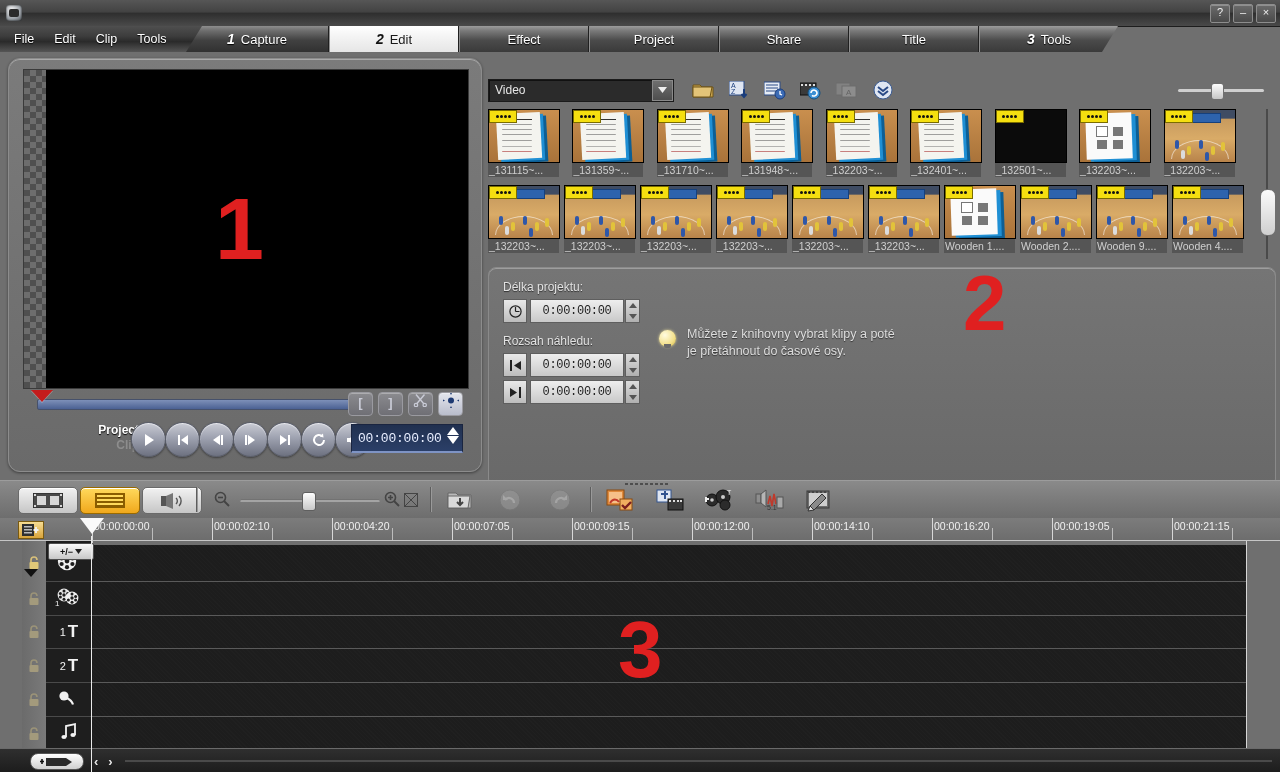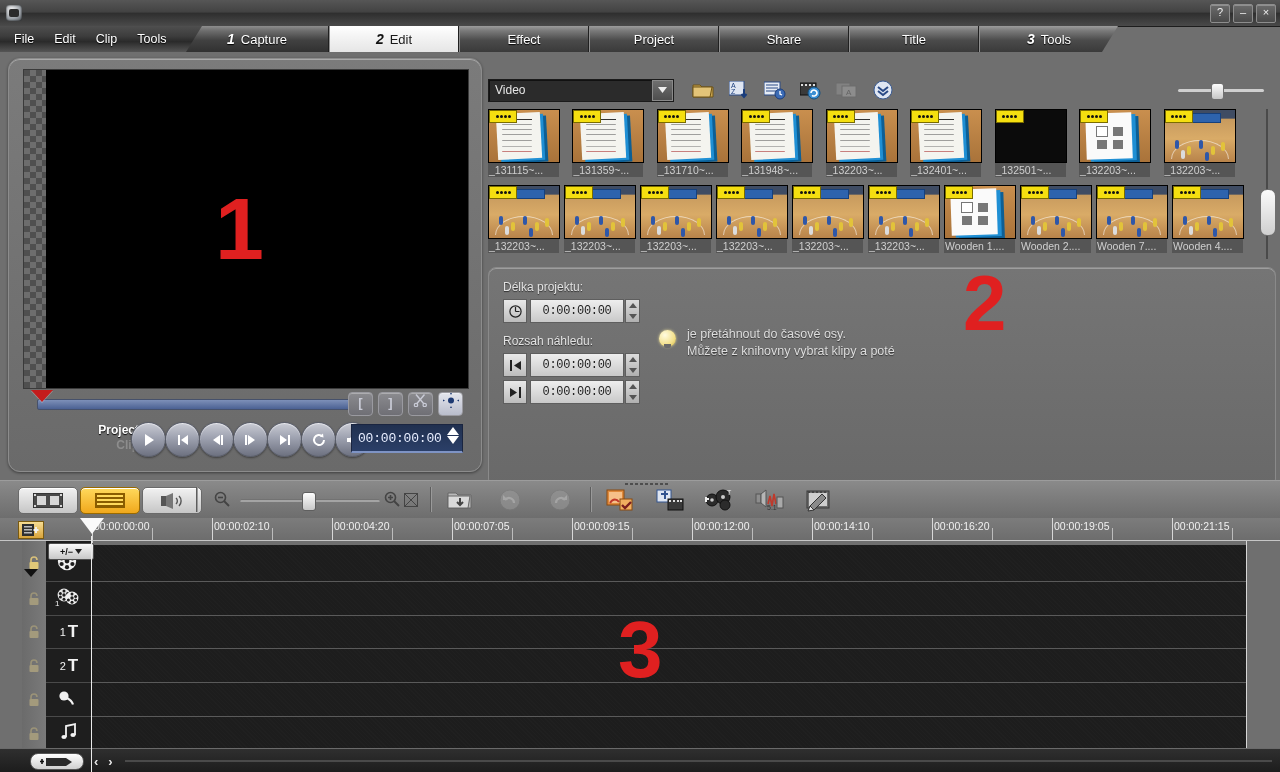--- a/index.html
+++ b/index.html
@@ -847,21 +847,21 @@
                 <div class="ply" style="left: 16px; top: 40px; background: rgb(220, 220, 220);"></div>
                 <div class="ply" style="left: 40px; top: 42px; background: rgb(47, 87, 168);"></div>
                 <div class="ply" style="left: 56px; top: 32px; background: rgb(226, 195, 58);"></div>
                 <div class="tag">
                   <i></i>
                   <i></i>
                   <i></i>
                   <i></i>
                 </div>
               </div>
-              <div class="cap">Wooden 7....</div>
+              <div class="cap">Wooden 9....</div>
             </div>
             <div class="thumb">
               <div class="pic court">
                 <div class="ply" style="left: 10px; top: 30px; background: rgb(47, 87, 168);"></div>
                 <div class="ply" style="left: 22px; top: 36px; background: rgb(226, 195, 58);"></div>
                 <div class="ply" style="left: 34px; top: 30px; background: rgb(47, 87, 168);"></div>
                 <div class="ply" style="left: 46px; top: 36px; background: rgb(226, 195, 58);"></div>
                 <div class="ply" style="left: 16px; top: 40px; background: rgb(220, 220, 220);"></div>
                 <div class="ply" style="left: 40px; top: 42px; background: rgb(47, 87, 168);"></div>
                 <div class="ply" style="left: 56px; top: 32px; background: rgb(226, 195, 58);"></div>
@@ -921,22 +921,22 @@
           </div>
           <div class="tc-box">0:00:00:00</div>
           <div class="tc-arrows">
               <div class="u"></div>
               <div class="d"></div>
             </div>
         </div>
 
         <div class="hintbulb"></div>
         <div class="hinttext">
+          <div>Můžete z knihovny vybrat klipy a poté</div>
           <div>je přetáhnout do časové osy.</div>
-          <div>Můžete z knihovny vybrat klipy a poté</div>
         </div>
       </div>
     </div>
   </div>
 
   <div class="tl-toolbar">
     <div class="grip"></div>
 
     <div class="viewbtn" style="left:18px">
       <svg width="30" height="15" viewBox="0 0 30 15">

